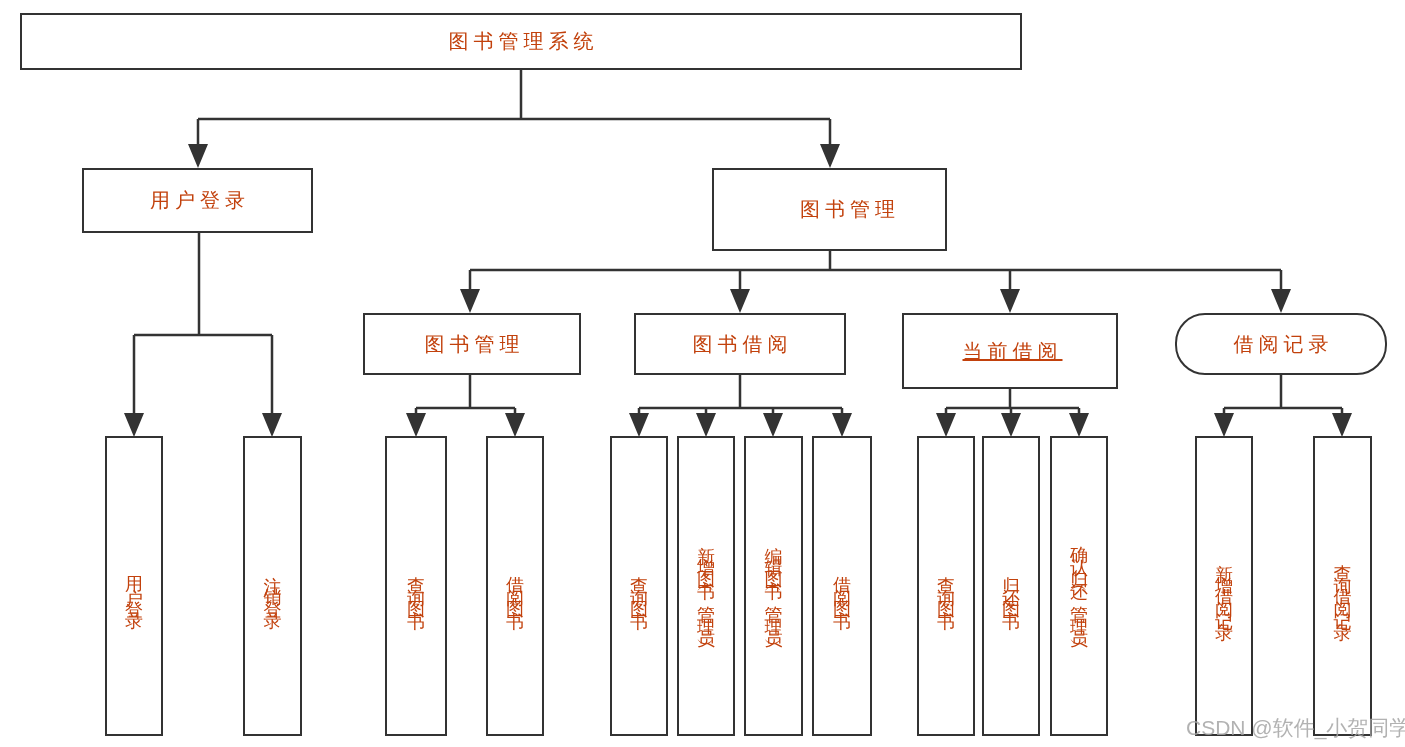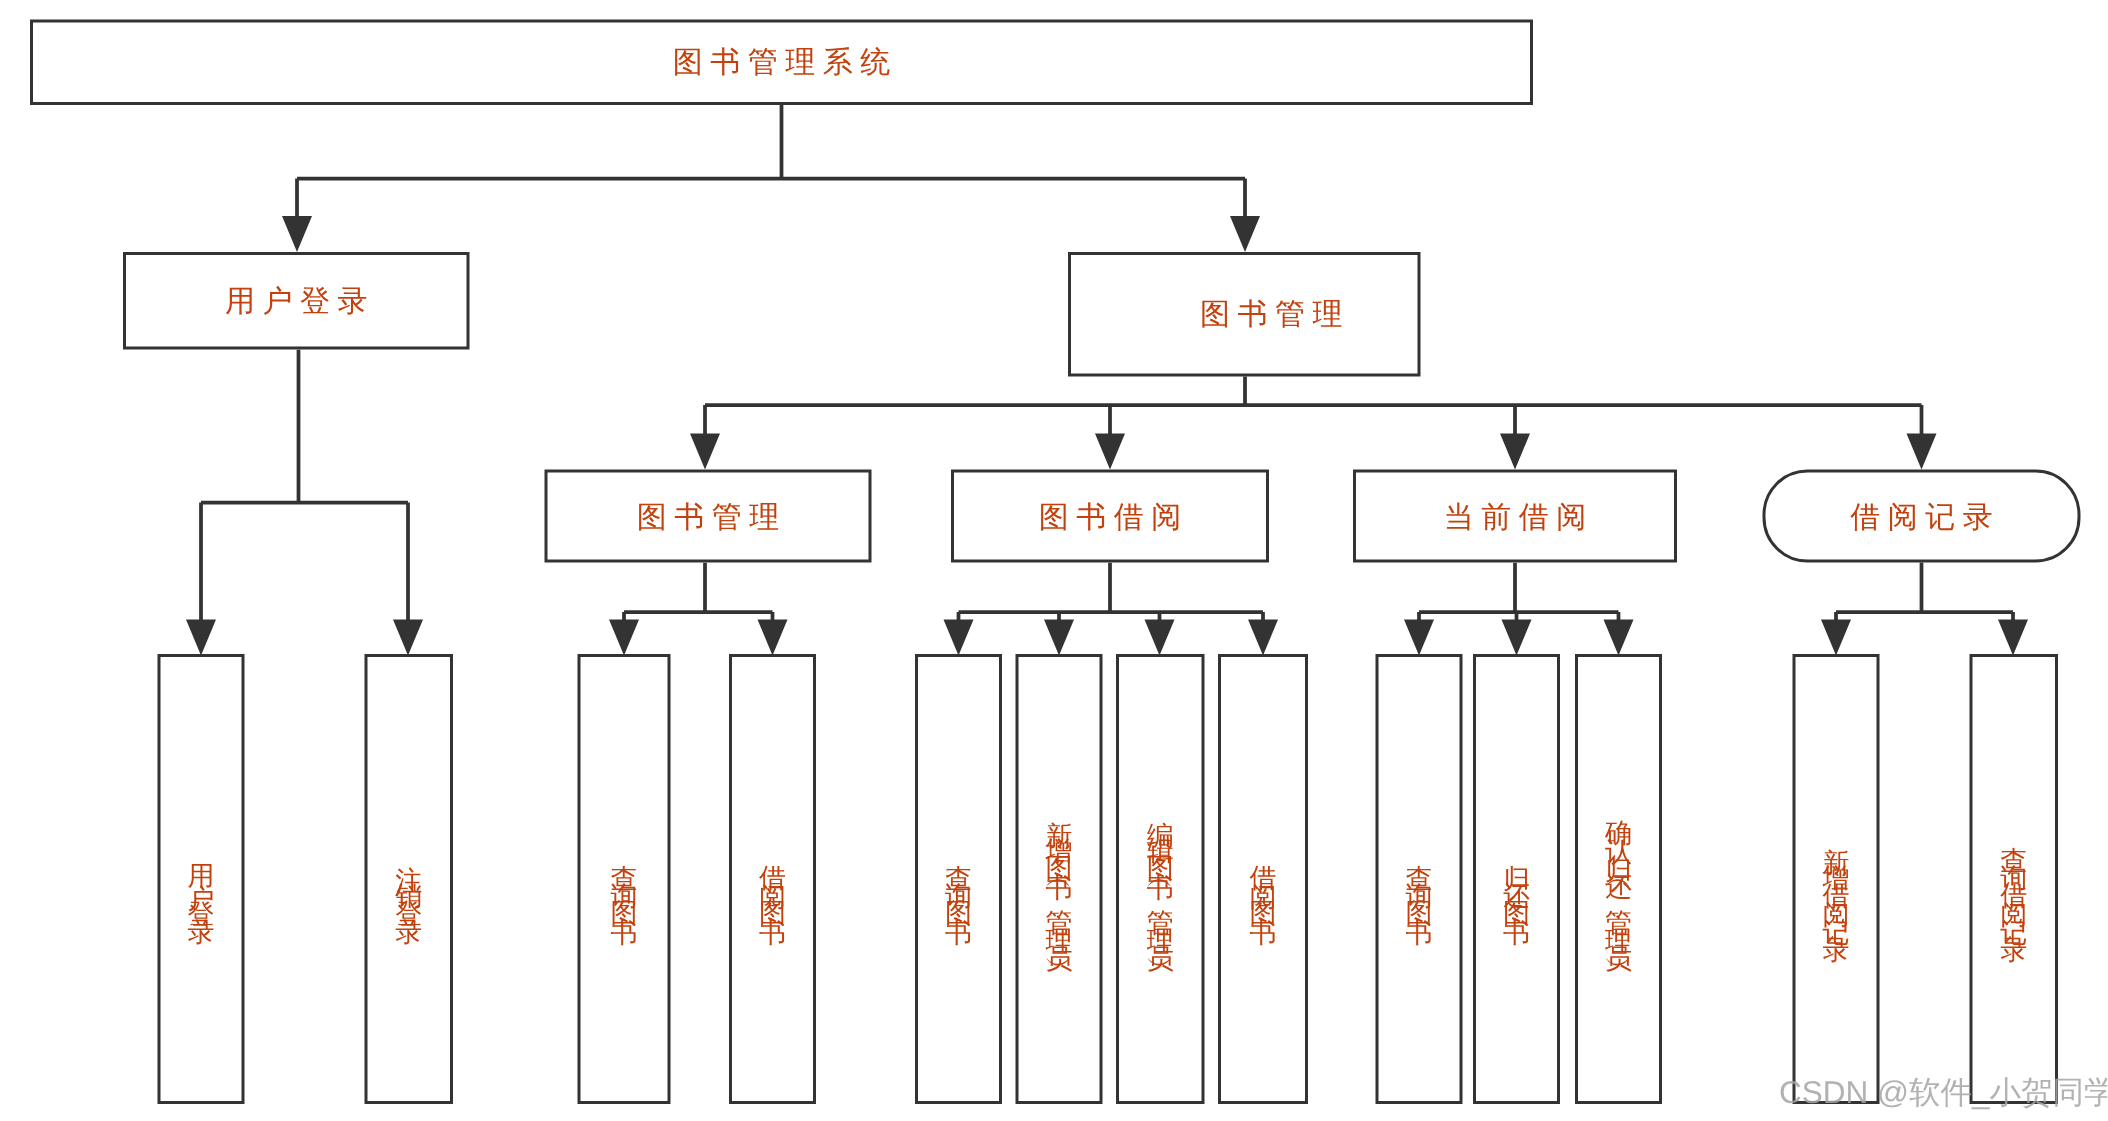--- a/index.html
+++ b/index.html
@@ -103,21 +103,21 @@
   <div class="box" style="left:712px; top:168px; width:235px; height:83px;padding-left:36px;">
     <span class="h-label">图书管理</span>
   </div>
 
   <div class="box" style="left:363px; top:313px; width:218px; height:62px;">
     <span class="h-label">图书管理</span>
   </div>
   <div class="box" style="left:634px; top:313px; width:212px; height:62px;text-align:center;">
     <span class="h-label">图书借阅</span>
   </div>
-  <div class="box" style="left:902px; top:313px; width:216px; height:62px;">
+  <div class="box" style="left:902px; top:313px; width:216px; height:76px;text-decoration:underline;">
     <span class="h-label">当前借阅</span>
   </div>
   <div class="box" style="left:1175px; top:313px; width:212px; height:62px;border-radius:30px;">
     <span class="h-label">借阅记录</span>
   </div>
 
   <div class="box" style="left:105px; top:436px; width:58px; height:300px;">
     <span class="v-label">用户登录</span>
   </div>
   <div class="box" style="left:243px; top:436px; width:59px; height:300px;">

